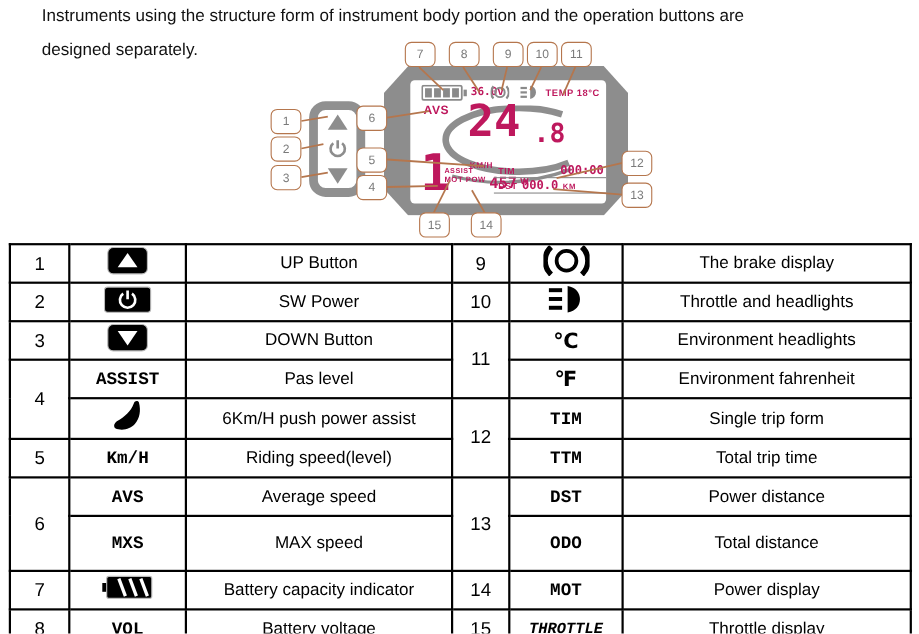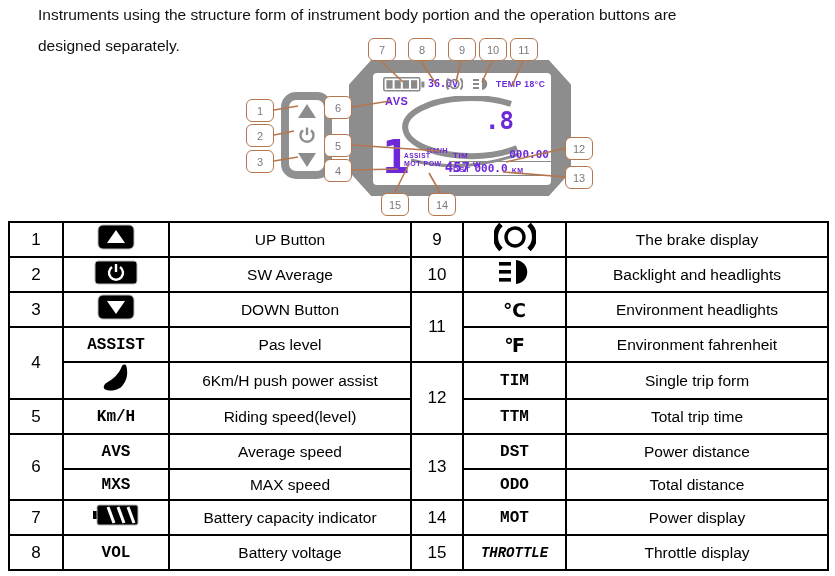--- a/index.html
+++ b/index.html
@@ -22,21 +22,21 @@
   }
 
   
   .lcd-body{
     position:absolute;left:349px;top:60px;width:222px;height:136px;
     background:#8d8d8d;z-index:2;
     clip-path:polygon(10% 0,90% 0,100% 18%,100% 82%,90% 100%,10% 100%,0 82%,0 18%);
   }
   .lcd-screen{
     position:absolute;left:24px;top:13px;width:178px;height:112px;
-    background:#ffffff;border-radius:4px;overflow:hidden;color:#6d28d9;
+    background:#ffffff;border-radius:4px;overflow:hidden;color:#be185d;
   }
   .seg{font-family:"DejaVu Sans Mono","Liberation Mono",monospace;font-weight:bold;}
   .lbl{font-weight:bold;letter-spacing:0.5px;}
 
   
   .pad{
     position:absolute;left:281px;top:92px;width:51px;height:87px;box-sizing:border-box;
     border:8px solid #909090;border-radius:15px;background:#fff;z-index:2;
     display:flex;flex-direction:column;align-items:center;justify-content:space-around;
   }
@@ -102,20 +102,21 @@
         <path d="M9,1 C16,2 16,12 9,13 Z" fill="#8a8a8a"></path>
       </svg>
       <span class="abs lbl" style="left:123px;top:6px;font-size:8.5px;">TEMP 18°C</span>
 
       <span class="abs lbl" style="left:12px;top:22px;font-size:11px;">AVS</span>
 
       <svg class="abs" style="left:10px;top:23px;" width="158" height="78" viewBox="0 0 158 78">
         <path d="M128,8 A66,29 0 1 0 134,52" fill="none" stroke="#8e8e8e" stroke-width="6"></path>
         <path d="M28,64 Q80,78 136,58" fill="none" stroke="#8e8e8e" stroke-width="3"></path>
       </svg>
+      <span class="abs seg" style="left:52px;top:18px;font-size:40px;line-height:1;">24</span>
       <span class="abs seg" style="left:112px;top:36px;font-size:24px;line-height:1;">.8</span>
       <span class="abs lbl" style="left:54px;top:73px;font-size:7.5px;">KM/H</span>
 
       <span class="abs seg" style="left:9px;top:61px;font-size:46px;line-height:1;">1</span>
 
       <span class="abs lbl" style="left:31px;top:79px;font-size:6.5px;">ASSIST</span>
       <div class="abs" style="left:31px;top:87px;display:flex;gap:3px;">
         <span class="lbl" style="font-size:7px;">MOT POW</span>
         <span class="seg" style="font-size:14px;line-height:1;">457</span>
         <span class="lbl" style="font-size:8px;">W</span>
@@ -237,33 +238,33 @@
     <td class="num">2</td>
     <td class="sym">
       <span class="icon-box">
         <svg width="44" height="25" viewBox="0 0 44 25">
               <rect x="1" y="1" width="42" height="23" rx="3" fill="#000" stroke="#bbb" stroke-width="1"></rect>
               <path d="M18,7 A7,7 0 1 0 26,7" fill="none" stroke="#fff" stroke-width="2.4"></path>
               <line x1="22" y1="4" x2="22" y2="12" stroke="#fff" stroke-width="2.4"></line>
             </svg>
       </span>
     </td>
-    <td class="desc">SW Average</td>
+    <td class="desc">SW Power</td>
     <td class="num">10</td>
     <td class="sym">
       <span class="icon-box">
         <svg width="36" height="26" viewBox="0 0 36 26">
               <rect x="2" y="3" width="12" height="3.6" fill="#000"></rect>
               <rect x="2" y="11" width="12" height="3.6" fill="#000"></rect>
               <rect x="2" y="19" width="12" height="3.6" fill="#000"></rect>
               <path d="M19,1 C34,3 34,23 19,25 Z" fill="#000"></path>
             </svg>
       </span>
     </td>
-    <td class="desc">Backlight and headlights</td>
+    <td class="desc">Throttle and headlights</td>
   </tr>
   <tr style="height:35px">
     <td class="num">3</td>
     <td class="sym">
       <span class="icon-box">
         <svg width="38" height="26" viewBox="0 0 38 26">
               <rect x="1" y="1" width="36" height="24" rx="5" fill="#000" stroke="#bbb" stroke-width="1"></rect>
               <polygon points="19,20 28,7 10,7" fill="#fff"></polygon>
             </svg>
       </span>
@@ -301,21 +302,21 @@
     <td class="desc">Total trip time</td>
   </tr>
   <tr style="height:35px">
     <td class="num" rowspan="2">6</td>
     <td class="sym">AVS</td>
     <td class="desc">Average speed</td>
     <td class="num" rowspan="2">13</td>
     <td class="sym">DST</td>
     <td class="desc">Power distance</td>
   </tr>
-  <tr style="height:31px">
+  <tr style="height:50px">
     <td class="sym">MXS</td>
     <td class="desc">MAX speed</td>
     <td class="sym">ODO</td>
     <td class="desc">Total distance</td>
   </tr>
   <tr style="height:35px">
     <td class="num">7</td>
     <td class="sym">
       <span class="icon-box">
         <svg width="48" height="26" viewBox="0 0 48 26">

